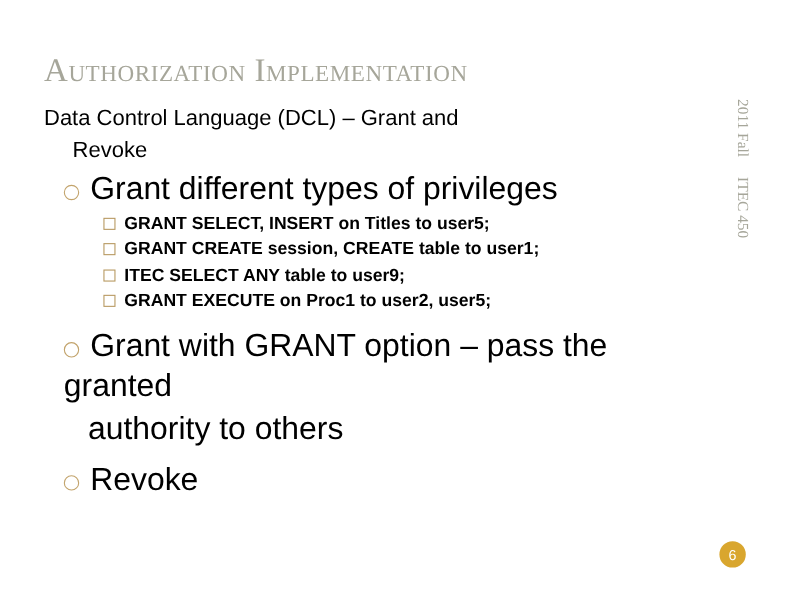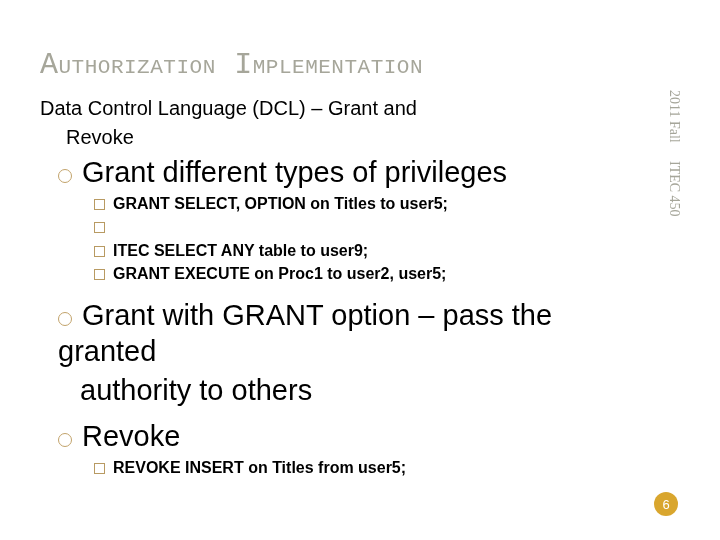--- a/index.html
+++ b/index.html
@@ -16,21 +16,21 @@
     position: relative;
     width: 720px;
     height: 540px;
     box-sizing: border-box;
   }
   .title {
     position: absolute;
     top: 48px;
     left: 40px;
     right: 60px;
-    font-family: Liberation Mono, monospace;
+    font-family: Liberation Serif, serif;
     font-variant: small-caps;
     font-size: 30px;
     letter-spacing: 0.5px;
     color: #a6a69a;
   }
   .side-right {
     position: absolute;
     top: 90px;
     right: 30px;
     width: 24px;
@@ -124,24 +124,24 @@
   <div class="content">
 
     <div class="l1">Data Control Language (DCL) – Grant and</div>
     <div class="l1 l1-indent">Revoke</div>
 
     <div class="l2">
       <span class="bullet"></span><span>Grant different types of privileges</span>
     </div>
 
     <div class="l3">
-      <span class="box"></span><span>GRANT SELECT, OPTION on Titles to user5;</span>
+      <span class="box"></span><span>GRANT SELECT, INSERT on Titles to user5;</span>
     </div>
     <div class="l3">
-      <span class="box"></span>
+      <span class="box"></span><span>GRANT CREATE session, CREATE table to user1;</span>
     </div>
     <div class="l3">
       <span class="box"></span><span>ITEC SELECT ANY table to user9;</span>
     </div>
     <div class="l3">
       <span class="box"></span><span>GRANT EXECUTE on Proc1 to user2, user5;</span>
     </div>
 
     <div class="spacer-md"></div>
 
@@ -152,23 +152,20 @@
       <span>authority to others</span>
     </div>
 
 
     <div class="spacer-sm"></div>
 
     <div class="l2">
       <span class="bullet"></span><span>Revoke</span>
     </div>
 
-    <div class="l3">
-      <span class="box"></span><span>REVOKE INSERT on Titles from user5;</span>
-    </div>
 
   </div>
 
   <div class="pagenum">
     <span>6</span>
   </div>
 
 </div>
 
 </body></html>

